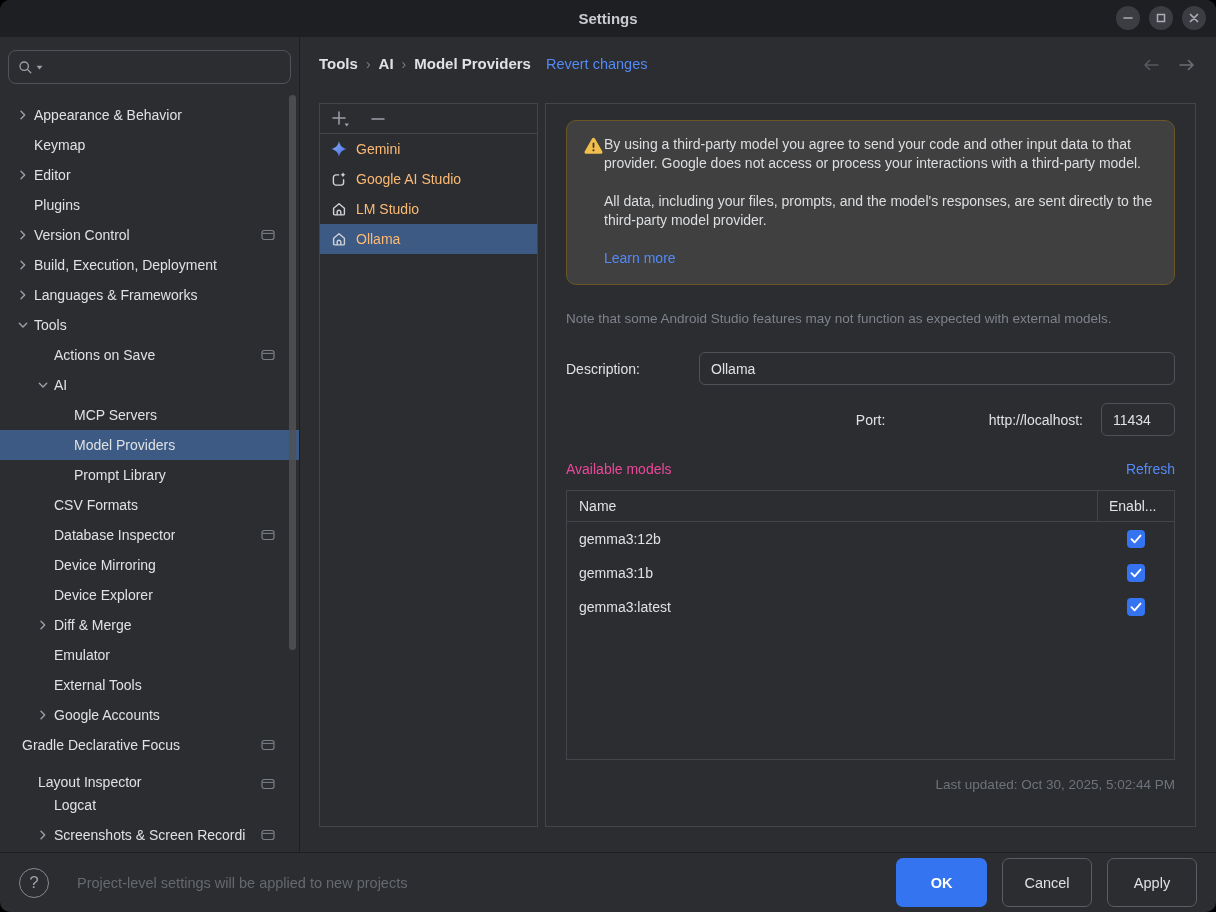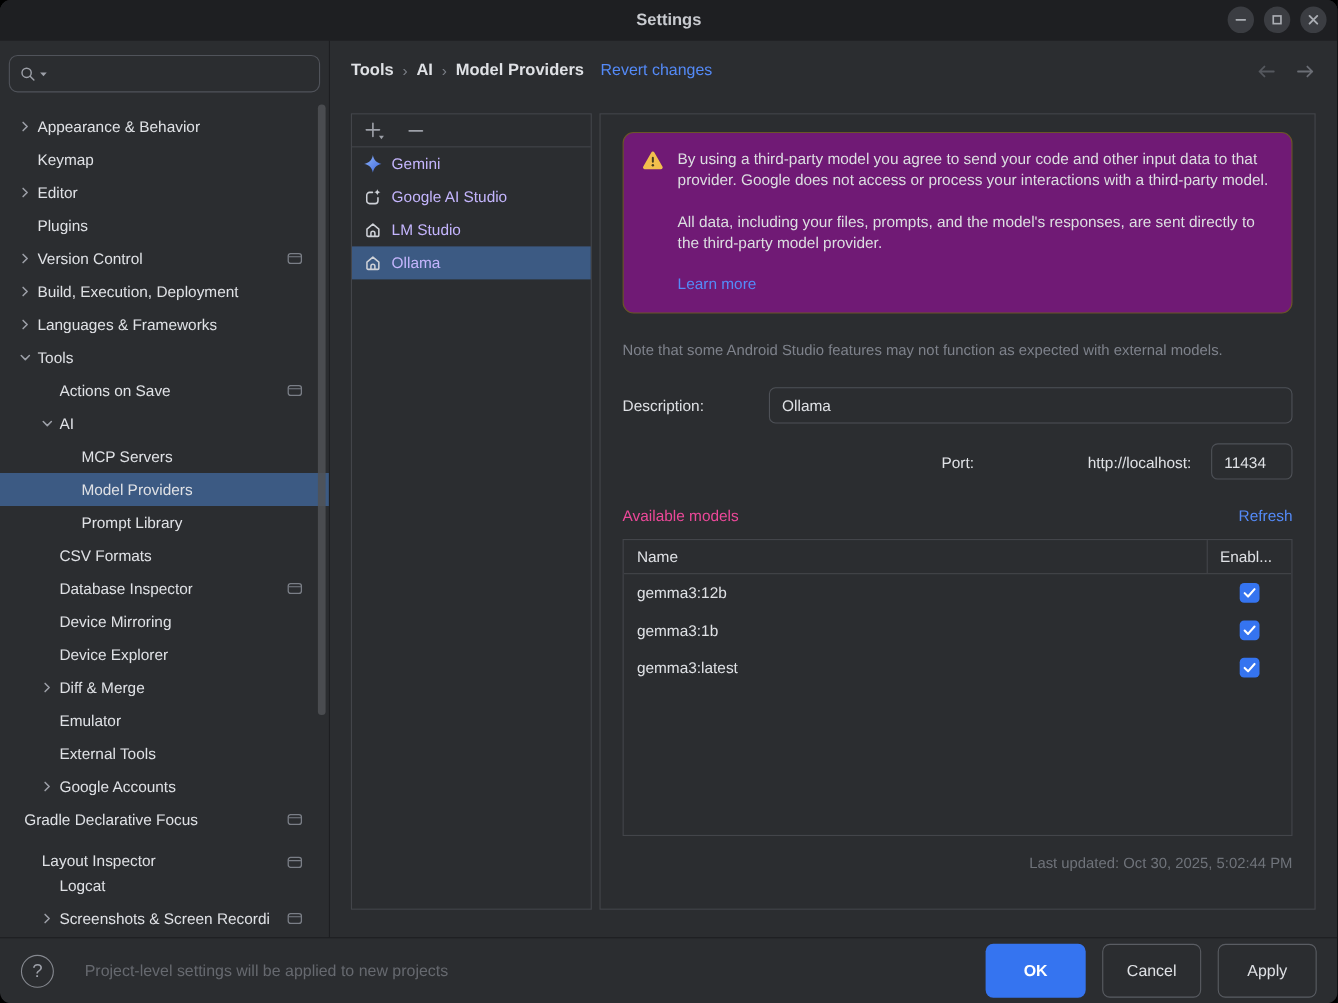--- a/index.html
+++ b/index.html
@@ -41,29 +41,29 @@
   .crumbs { display:flex; align-items:center; font-size:15px; font-weight:bold; color:#DFE1E5; }
   .crumb-sep { color:#7A7E86; font-weight:normal; padding:0 8px; font-size:14px; }
   .revert { color:#548AF7; font-weight:normal; font-size:14.5px; margin-left:15px; cursor:pointer; }
   .nav-arrows { position:absolute; right:18px; top:20px; display:flex; gap:14px; }
 
   .panels { flex:1; display:flex; gap:7px; padding:0 20px 25px 19px; min-height:0; }
   .providers { width:219px; flex:0 0 219px; border:1px solid #43454A; display:flex; flex-direction:column; }
   .prov-toolbar { height:30px; flex:0 0 30px; border-bottom:1px solid #43454A; display:flex;
                   align-items:center; padding:0 11px; gap:19px; }
   .prov-row { height:30px; display:flex; align-items:center; gap:9px; padding:0 10px;
-              color:#c4b5fd; font-size:14px; cursor:default; }
+              color:#fdba74; font-size:14px; cursor:default; }
   .prov-row.selected { background:#3C5A83; }
   .prov-row .picon { display:flex; width:17px; justify-content:center; }
 
   
   .detail { flex:1; border:1px solid #43454A; padding:16px 20px 0 20px; display:flex;
             flex-direction:column; min-width:0; }
-  .warnbox { background:#701a75; border:1px solid #6A5627; border-radius:10px;
-             padding:14px 16px 16px 16px; display:flex; gap:12px; }
+  .warnbox { background:#404040; border:1px solid #6A5627; border-radius:10px;
+             padding:14px 16px 16px 16px; display:flex; }
   .warnbox .wtext { color:#DCDEE1; font-size:14px; line-height:19px; }
   .warnbox p + p { margin-top:19px; }
   .learn-more { display:inline-block; margin-top:19px; color:#548AF7; font-size:14px; cursor:pointer; }
   .note { margin-top:26px; color:#7E828B; font-size:13.5px; }
 
   .form-row { display:flex; align-items:center;justify-content:flex-end; }
   .row-desc { margin-top:26px; }
   .row-port { margin-top:18px; }
   .f-label { width:133px; flex:0 0 133px; color:#DFE1E5; font-size:14px; }
   .text-input { height:33px; border:1px solid #4E5157; border-radius:6px; background:transparent;

